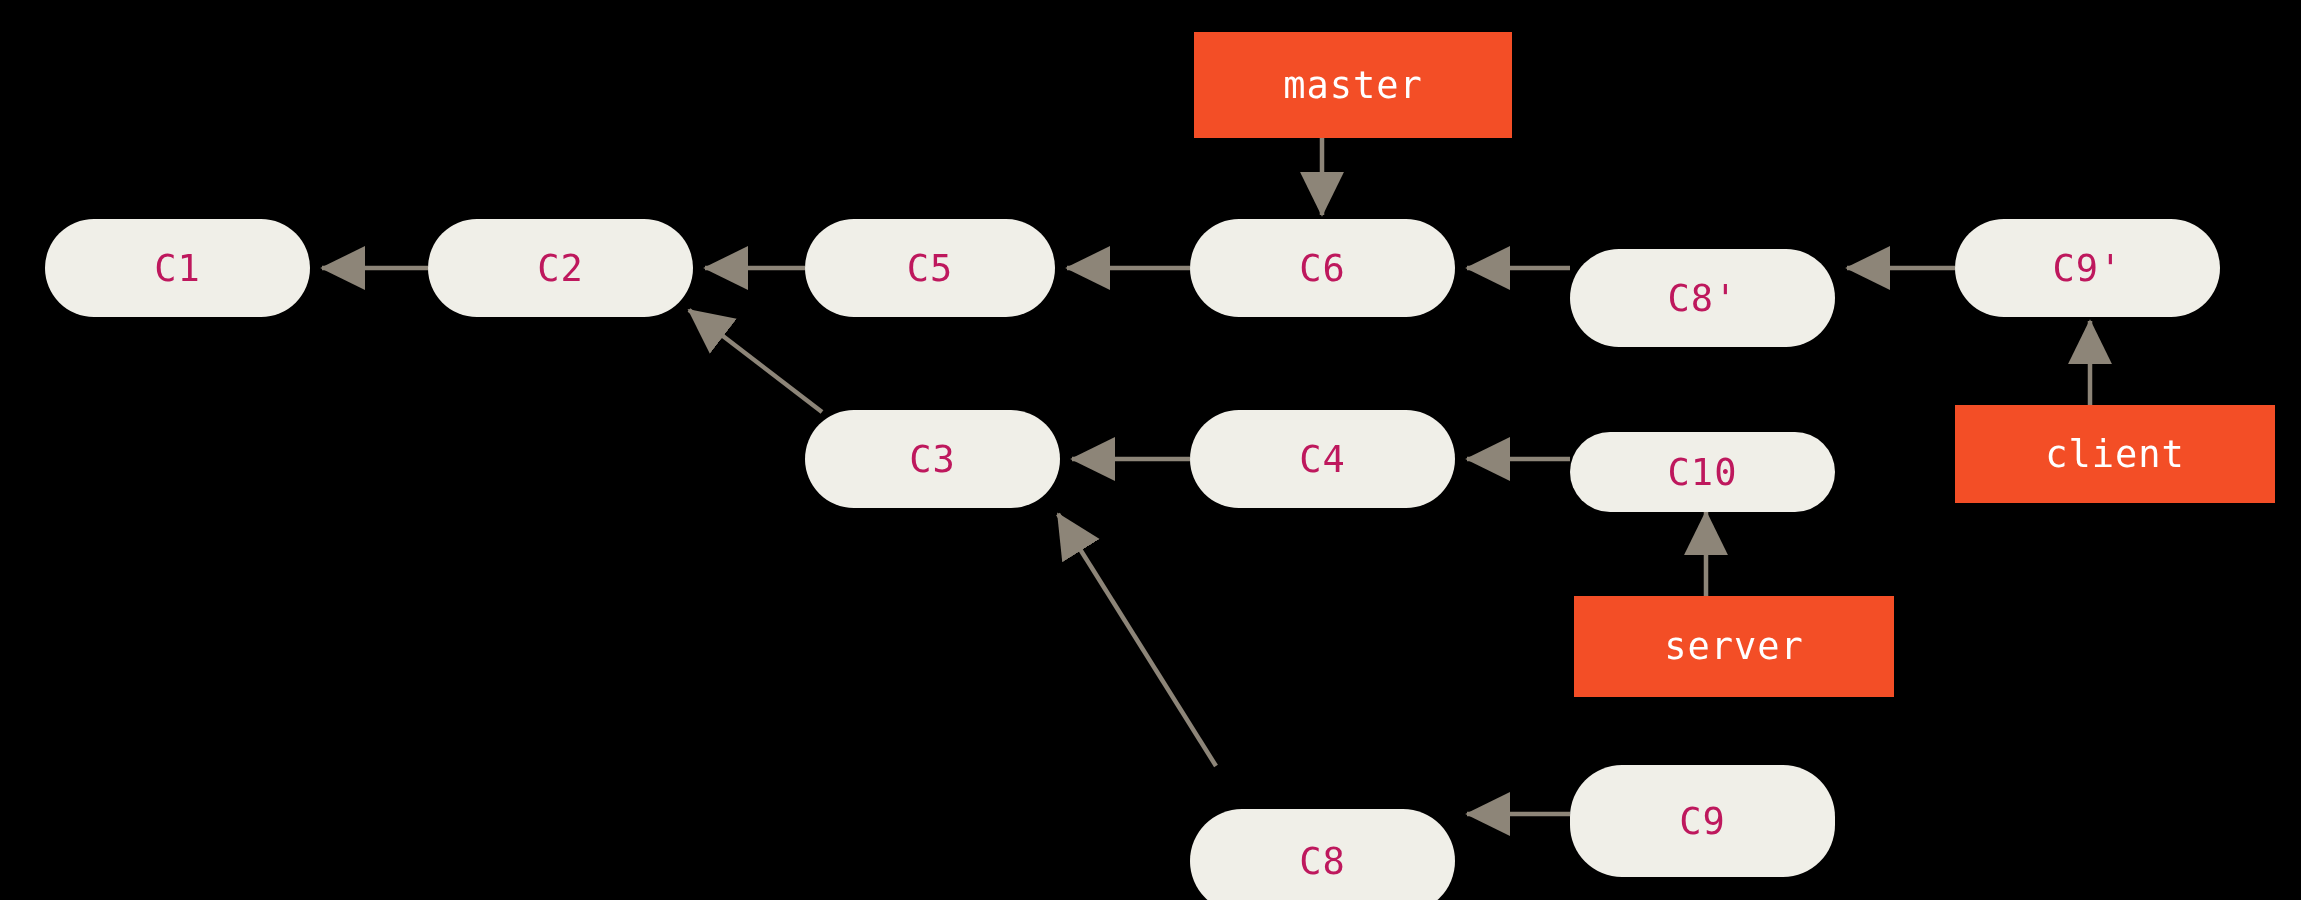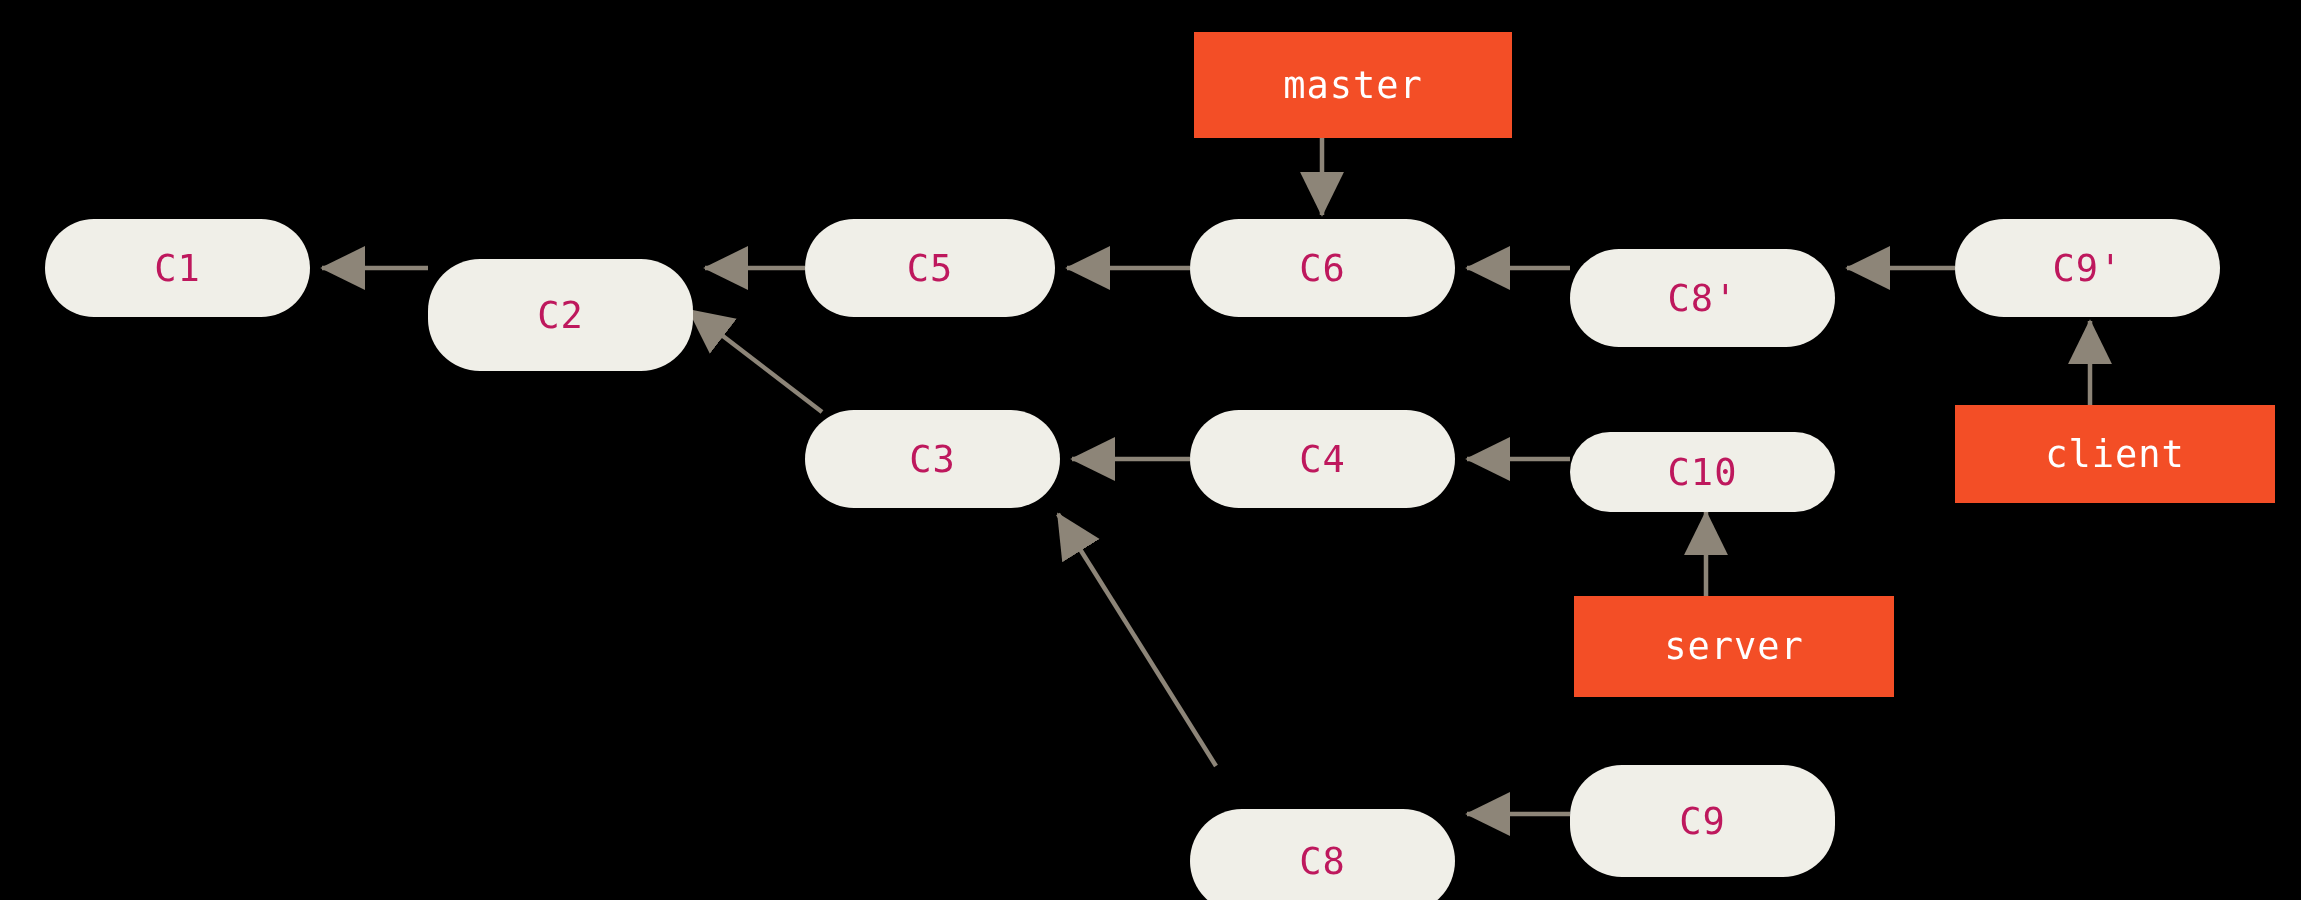--- a/index.html
+++ b/index.html
@@ -110,21 +110,21 @@
       <line x1="1706" y1="596" x2="1706" y2="512" stroke="#8D8578" stroke-width="4.5" marker-end="url(#arrowL)"></line>
     </g>
     <g>
       <line x1="2090" y1="405" x2="2090" y2="321" stroke="#8D8578" stroke-width="4.5" marker-end="url(#arrowL)"></line>
     </g>
   </svg>
 
   <div class="commit-node" style="left:45px; top:219px; width:265px; height:98px;">
     <span>C1</span>
   </div>
-  <div class="commit-node" style="left:428px; top:219px; width:265px; height:112px;margin-top:40px;">
+  <div class="commit-node" style="left:428px; top:219px; width:265px; height:98px;">
     <span>C2</span>
   </div>
   <div class="commit-node" style="left:805px; top:219px; width:250px; height:98px;">
     <span>C5</span>
   </div>
   <div class="commit-node" style="left:1190px; top:219px; width:265px; height:98px;">
     <span>C6</span>
   </div>
   <div class="commit-node" style="left:1570px; top:219px; width:265px; height:98px;margin-top:30px;">
     <span>C8'</span>

